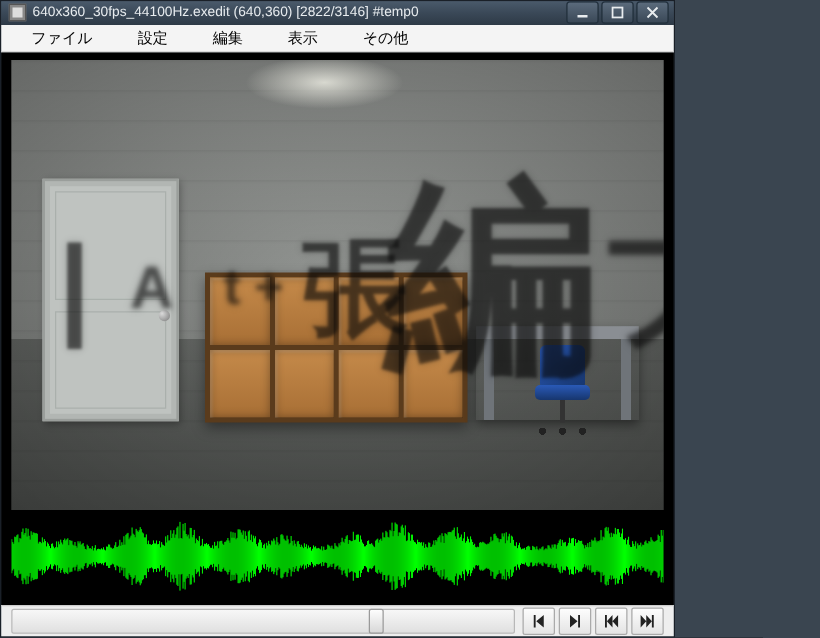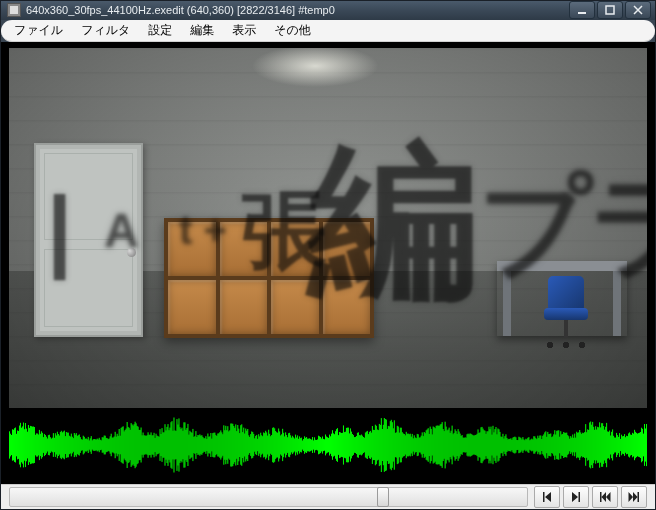--- a/index.html
+++ b/index.html
@@ -7,21 +7,21 @@
     padding: 0;
     width: 656px;
     height: 510px;
     font-family: "MS UI Gothic", "Meiryo", sans-serif;
     font-size: 12px;
     background: #3a4550;
     overflow: hidden;
     user-select: none;
   }
   .window {
-    width: 656px;
+    width: 540px;
     height: 510px;
     background: linear-gradient(to bottom, #3b4754, #2f3a45);
     display: flex;
     flex-direction: column;
     border: 1px solid #1a2028;
     box-sizing: border-box;
   }
   .titlebar {
     height: 22px;
     background: linear-gradient(to bottom, #4a5a6b 0%, #3a4857 50%, #2e3a47 100%);
@@ -65,25 +65,24 @@
     align-items: center;
     justify-content: center;
     color: #e8ecef;
   }
   .win-btn svg { width: 10px; height: 10px; }
   .menubar {
     height: 22px;
     background: #f4f4f4;
     display: flex;
     align-items: center;
-    padding: 0 5px;
-    gap: 2px;
+    padding: 0 16px;
+    gap: 20px;
     border-bottom: 1px solid #d0d0d0;
     color: #000;
-    border-radius: 11px;
   }
   .menu-item {
     padding: 2px 8px;
     font-size: 12px;
   }
   .content {
     flex: 1;
     background: #000;
     display: flex;
     flex-direction: column;
@@ -305,21 +304,20 @@
       <div class="win-btn">
         <svg viewBox="0 0 10 10">
             <path d="M1 1 L9 9 M9 1 L1 9" stroke="#e8ecef" stroke-width="1.5"></path>
           </svg>
       </div>
     </div>
   </div>
 
   <div class="menubar">
     <div class="menu-item">ファイル</div>
-    <div class="menu-item">フィルタ</div>
     <div class="menu-item">設定</div>
     <div class="menu-item">編集</div>
     <div class="menu-item">表示</div>
     <div class="menu-item">その他</div>
   </div>
 
   <div class="content">
 
     <div class="preview">
       <div class="video-frame">

